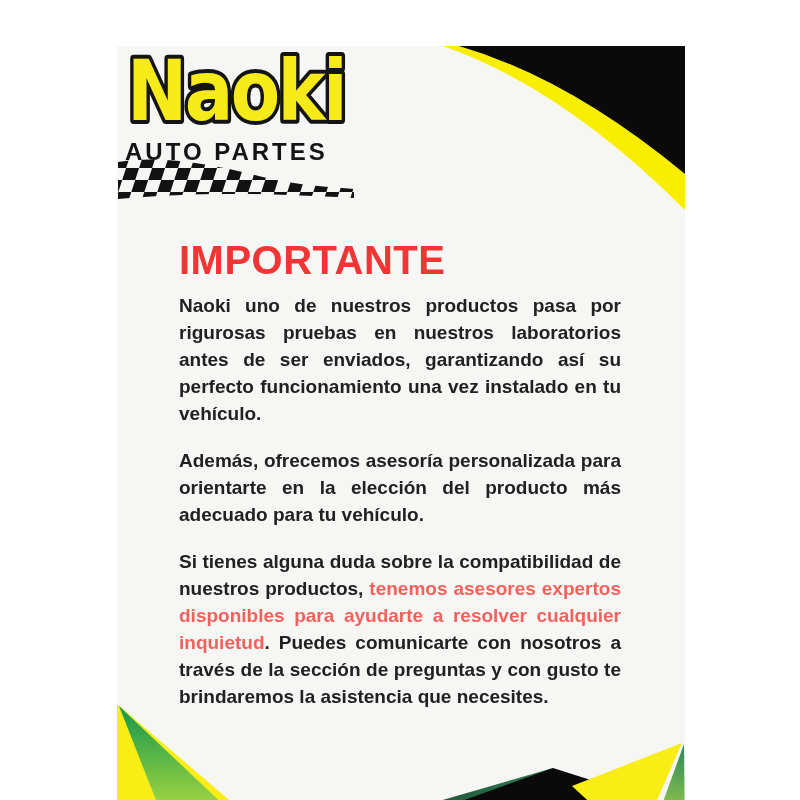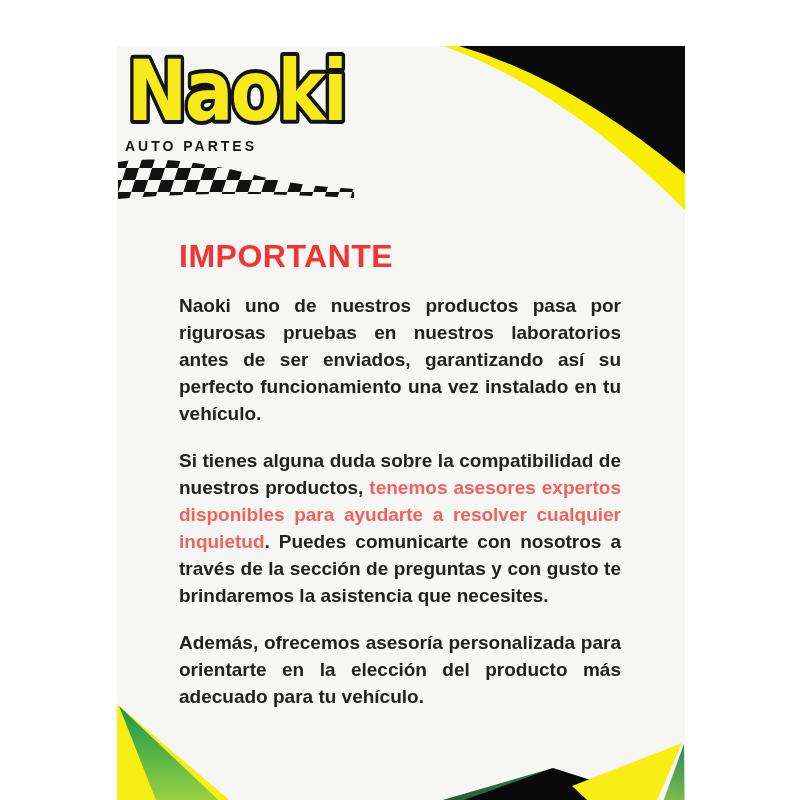--- a/index.html
+++ b/index.html
@@ -1,24 +1,24 @@
 <!DOCTYPE html>
 <html><head>
 <meta charset="utf-8">
 <style>
   html,body{margin:0;padding:0;background:#ffffff;width:800px;height:800px;overflow:hidden;}
   *{box-sizing:border-box;}
   .stage{position:relative;width:800px;height:800px;background:#ffffff;font-family:"Liberation Sans",sans-serif;}
   .paper{position:absolute;left:117px;top:0;width:568px;height:800px;background:#f6f6f4;margin-top:46px;}
   .deco{position:absolute;inset:0;width:100%;height:100%;pointer-events:none;}
   .logo-wrap{position:absolute;left:2px;top:-4px;width:260px;height:100px;}
-  .logo-sub{position:absolute;left:8px;top:92px;font-size:14px;font-weight:700;color:#141414;letter-spacing:3px;white-space:pre;}
+  .logo-sub{position:absolute;left:8px;top:92px;font-size:24px;font-weight:700;color:#141414;letter-spacing:3px;white-space:pre;}
   .flag{position:absolute;left:0px;top:110px;width:240px;height:50px;}
   .tagline{position:absolute;left:7px;top:150px;font-size:13.5px;font-weight:800;color:#e8282e;letter-spacing:.2px;white-space:pre;}
-  .heading{position:absolute;left:62px;top:192px;font-size:32px;font-weight:800;color:#f03535;letter-spacing:.5px;}
+  .heading{position:absolute;left:62px;top:192px;font-size:40px;font-weight:800;color:#f03535;letter-spacing:.5px;}
   .body-col{position:absolute;left:62px;top:246px;width:442px;color:#212121;font-size:19px;line-height:27px;font-weight:700;text-align:justify;}
   .body-col p{margin:0 0 20px 0;}
   .hl{color:#f2625c;}
 </style>
 </head>
 <body>
 
 <div class="stage">
   <div class="paper">
 
@@ -66,18 +66,18 @@
         </pattern>
       </defs>
       <path d="M 1,6 C 45,-2 105,10 150,22 C 185,30 215,31 237,33 L 237,42 C 175,39 95,34 1,43 Z" fill="url(#checks)"></path>
     </svg>
 
 
     <div class="heading">IMPORTANTE</div>
 
     <div class="body-col">
       <p>Naoki uno de nuestros productos pasa por rigurosas pruebas en nuestros laboratorios antes de ser enviados, garantizando así su perfecto funcionamiento una vez instalado en tu vehículo.</p>
+      <p>Además, ofrecemos asesoría personalizada para orientarte en la elección del producto más adecuado para tu vehículo.</p>
       <p><span>Si tienes alguna duda sobre la compatibilidad de nuestros productos, </span><span class="hl">tenemos asesores expertos disponibles para ayudarte a resolver cualquier inquietud</span><span>. Puedes comunicarte con nosotros a través de la sección de preguntas y con gusto te brindaremos la asistencia que necesites.</span></p>
-      <p>Además, ofrecemos asesoría personalizada para orientarte en la elección del producto más adecuado para tu vehículo.</p>
     </div>
 
   </div>
 </div>
 
 </body></html>

